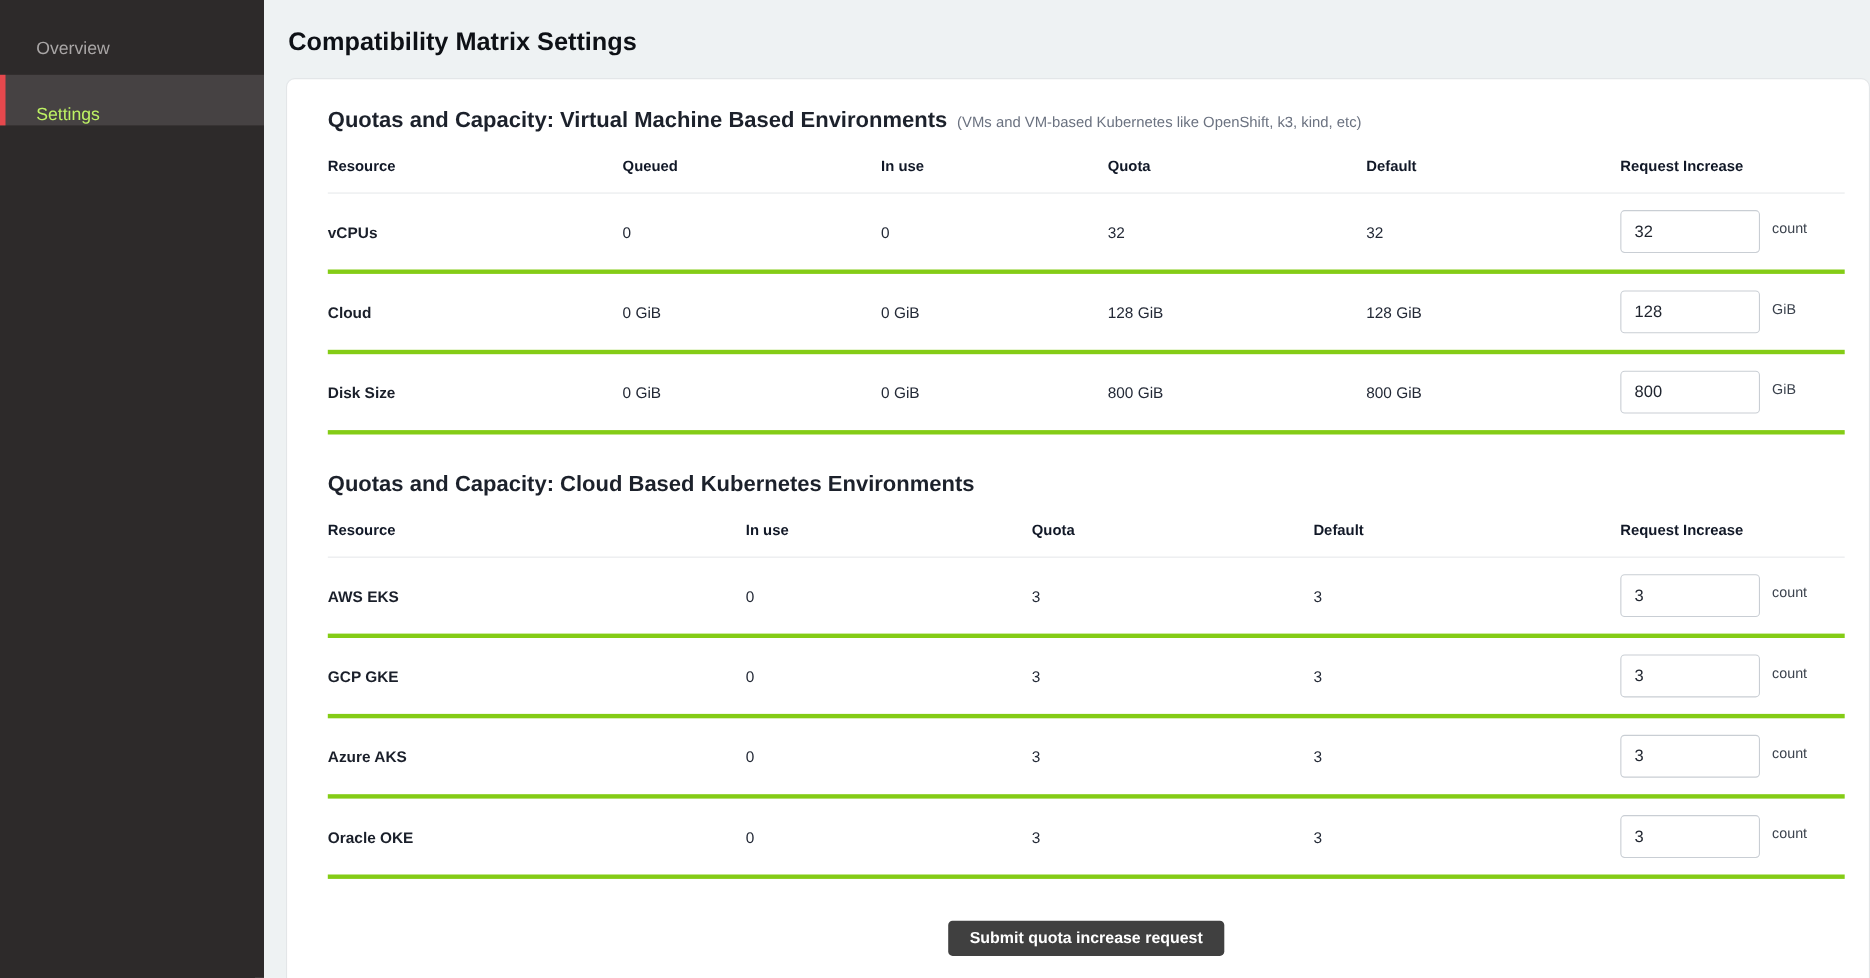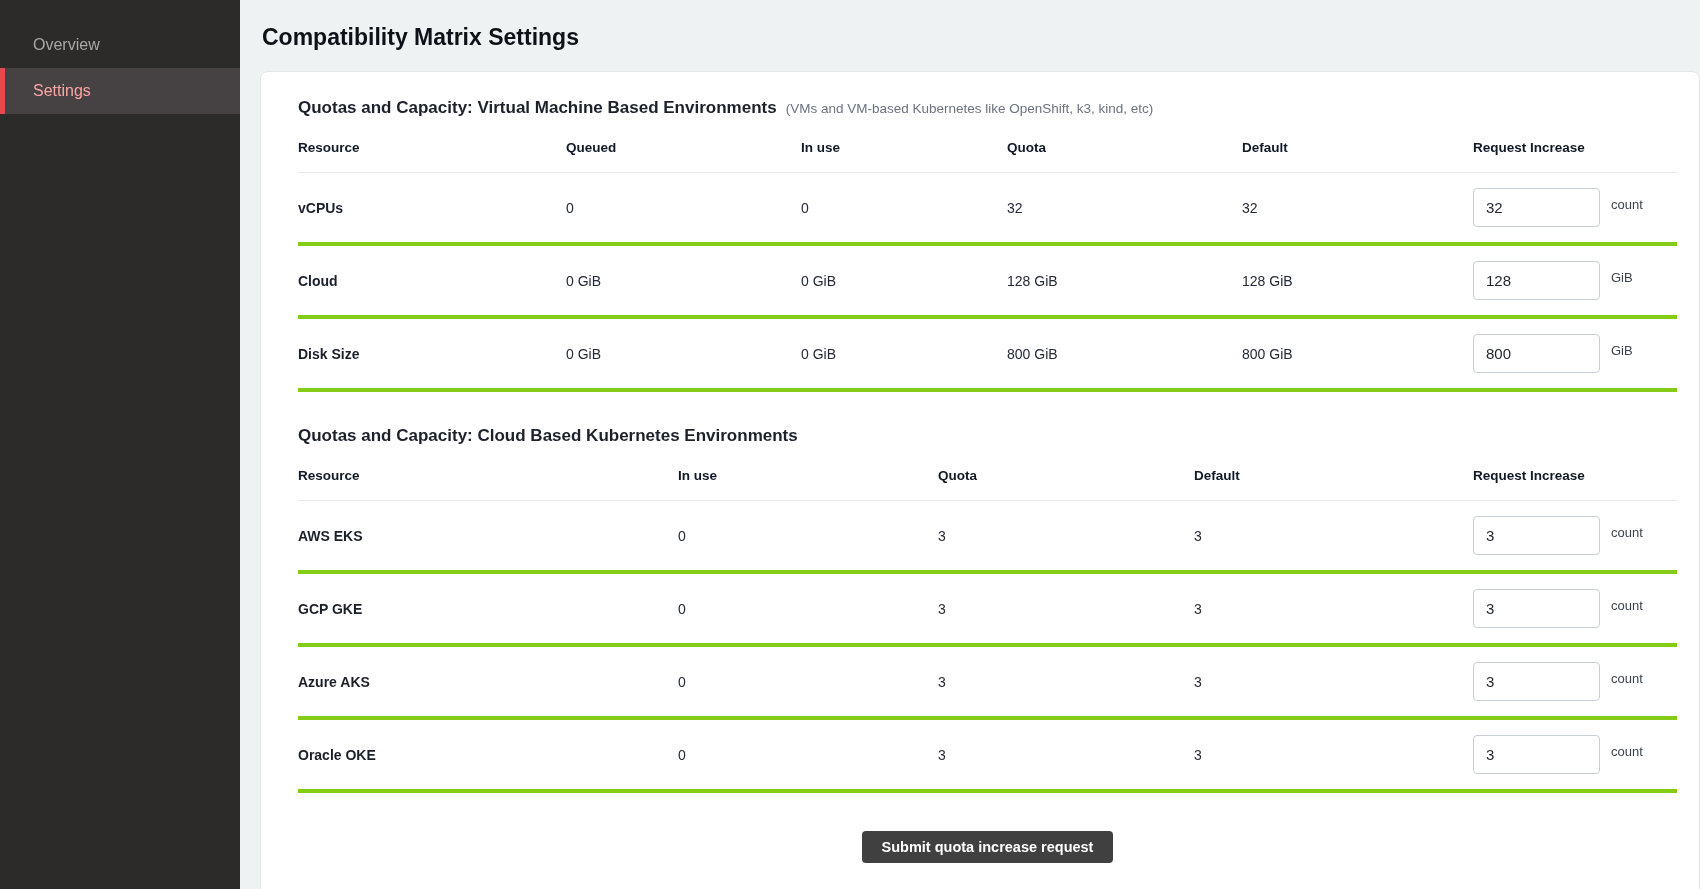--- a/index.html
+++ b/index.html
@@ -26,22 +26,23 @@
     display: flex;
     align-items: center;
     padding-left: 28px;
     color: #a9a6a6;
     font-size: 16px;
     cursor: pointer;
     border-left: 5px solid transparent;
   }
   .side-item.active {
     background: #464243;
-    color: #fca5a5;
+    color: #bef264;
     border-left-color: #e5484d;
+    align-items: flex-end;
   }
 
   
   .main {
     flex: 1;
     padding: 20px 0 0 20px;
     overflow: hidden;
   }
   .page-title {
     font-size: 23px;
@@ -57,21 +58,21 @@
     padding: 26px 22px 24px 37px;
   }
 
   .section-title-row {
     display: flex;
     align-items: baseline;
     gap: 9px;
     margin: 0 0 6px 0;
   }
   .section-title {
-    font-size: 17px;
+    font-size: 20px;
     font-weight: 600;
     color: #1c212b;
   }
   .section-subtitle {
     font-size: 13.5px;
     color: #6b7280;
   }
 
   .grid-row { display: grid; align-items: center; }
   .vm-cols    { grid-template-columns: 268px 235px 206px 235px 231px 1fr; }

